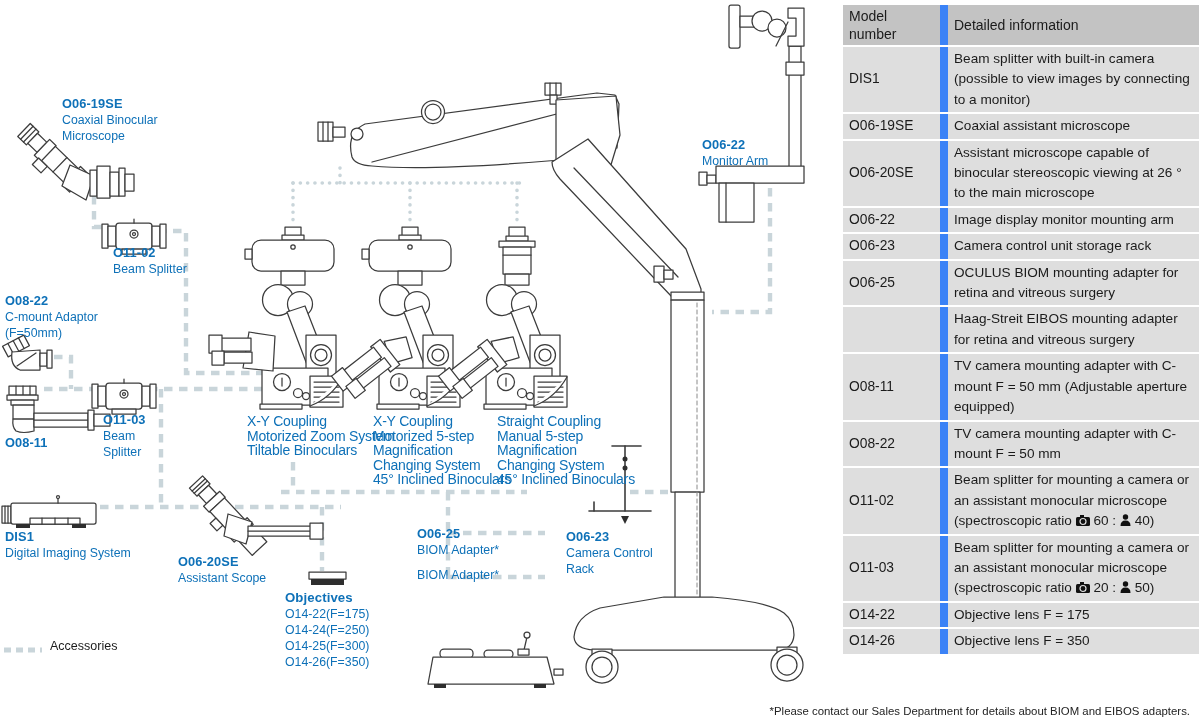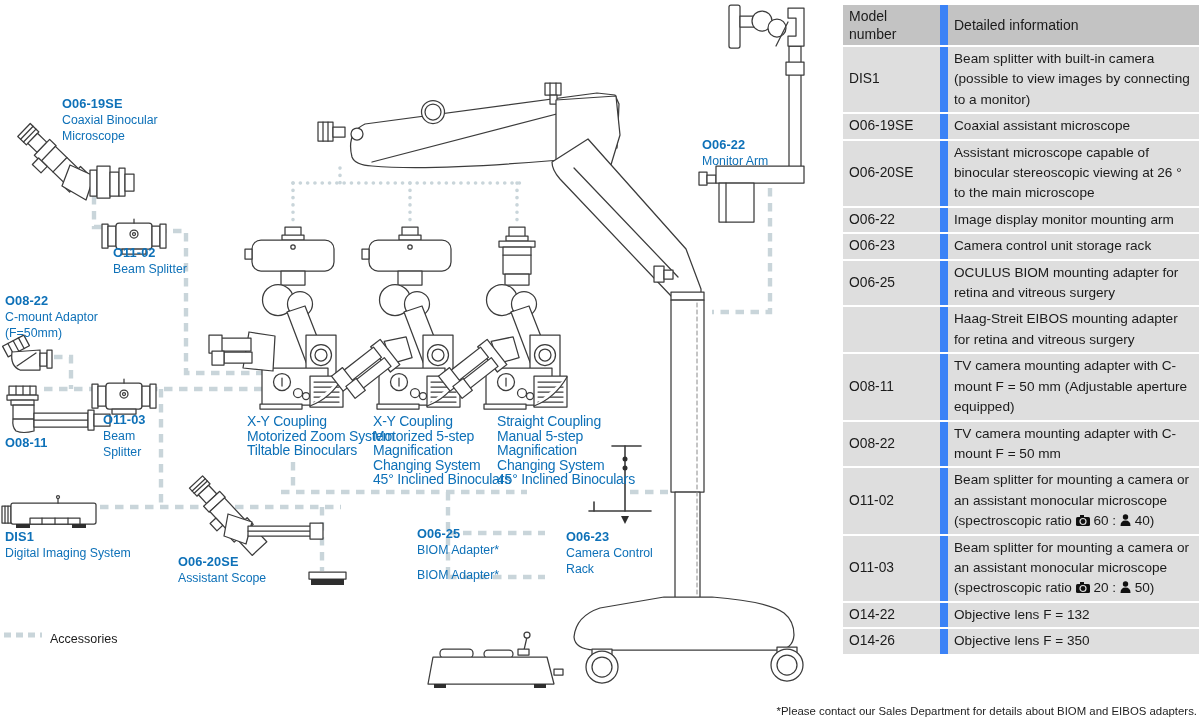--- a/index.html
+++ b/index.html
@@ -10,32 +10,32 @@
   .ink .dark{fill:#2e2e2e;stroke:none;}
   .thinhide{stroke:#8a8a8a;stroke-width:1;stroke-dasharray:4 3;}
 
   .lbl{position:absolute;color:#0e71b8;font-size:12.3px;line-height:16px;white-space:nowrap;}
   .lbl .model{display:block;font-weight:bold;font-size:12.8px;letter-spacing:.1px;}
   .cap{position:absolute;color:#0e71b8;font-weight:normal;font-size:14px;line-height:14.6px;
        letter-spacing:-.2px;white-space:nowrap;}
   .obj-items{font-size:12.3px;line-height:16px;}
 
   .legend{position:absolute;left:4px;top:632px;font-size:12.5px;color:#1c1c1c;}
-  .legend-row{display:flex;align-items:flex-start;height:21px;}
+  .legend-row{display:flex;align-items:flex-end;height:21px;}
   .legend-row svg{margin-right:8px;}
 
   table.spec{position:absolute;left:843px;top:3px;width:356px;border-collapse:separate;
              border-spacing:0 2px;font-size:13.6px;color:#1b1b1b;table-layout:fixed;}
   .spec th{background:#c3c3c3;font-weight:normal;text-align:left;padding:2px 6px;
            font-size:14px;line-height:18px;}
   .spec td{background:#dedede;padding:2px 6px;line-height:20.4px;vertical-align:middle;}
   th.mh,td.mcol{width:85px;border-right:8px solid #3b82f6;}
   td.mcol{font-size:13.8px;}
   .ic{vertical-align:-1px;}
-  .footnote{position:absolute;top:705px;right:3px;font-size:11.4px;color:#222;white-space:nowrap;}
+  .footnote{position:absolute;top:705px;right:10px;font-size:11.4px;color:#222;white-space:nowrap;}
 </style>
 </head>
 <body>
 
 <div class="page">
 
   <svg class="art" width="840" height="726" viewBox="0 0 840 726">
 
     <g stroke="#c9d5da" stroke-width="4.4" fill="none" stroke-dasharray="8.5 6.5">
       <polyline points="94,196 94,227 110,227"></polyline>
@@ -355,20 +355,24 @@
   <div class="cap" style="left:247px;top:414px">
     <span>X-Y Coupling<br>Motorized Zoom System<br>Tiltable Binoculars</span>
   </div>
   <div class="cap" style="left:373px;top:414px">
     <span>X-Y Coupling<br>Motorized 5-step<br>Magnification<br>Changing System<br>45° Inclined Binoculars</span>
   </div>
   <div class="cap" style="left:497px;top:414px">
     <span>Straight Coupling<br>Manual 5-step<br>Magnification<br>Changing System<br>45° Inclined Binoculars</span>
   </div>
 
+  <div class="lbl" style="left:285px;top:590px">
+    <span class="model" style="font-size:13.2px">Objectives</span>
+    <span class="obj-items">O14-22(F=175)<br>O14-24(F=250)<br>O14-25(F=300)<br>O14-26(F=350)</span>
+  </div>
 
   <div class="legend">
     <div class="legend-row">
       <svg width="38" height="6">
         <line x1="0" y1="3" x2="38" y2="3" stroke="#c9d5da" stroke-width="5" stroke-dasharray="7 5"></line>
       </svg>
       <span>Accessories</span>
     </div>
   </div>
 
@@ -445,21 +449,21 @@
           <span>20 :</span>
           <svg class="ic" width="11" height="12">
               <circle cx="5.5" cy="3" r="2.7" fill="#111"></circle>
               <path d="M0.5,12 Q0.5,6.5 5.5,6.5 Q10.5,6.5 10.5,12 Z" fill="#111"></path>
             </svg>
           <span>50)</span>
         </td>
       </tr>
       <tr>
           <td class="mcol">O14-22</td>
-          <td>Objective lens F = 132</td>
+          <td>Objective lens F = 175</td>
         </tr>
       <tr>
           <td class="mcol">O14-26</td>
           <td>Objective lens F = 350</td>
         </tr>
     </tbody>
   </table>
 
   <div class="footnote">*Please contact our Sales Department for details about BIOM and EIBOS adapters.</div>
 </div>

